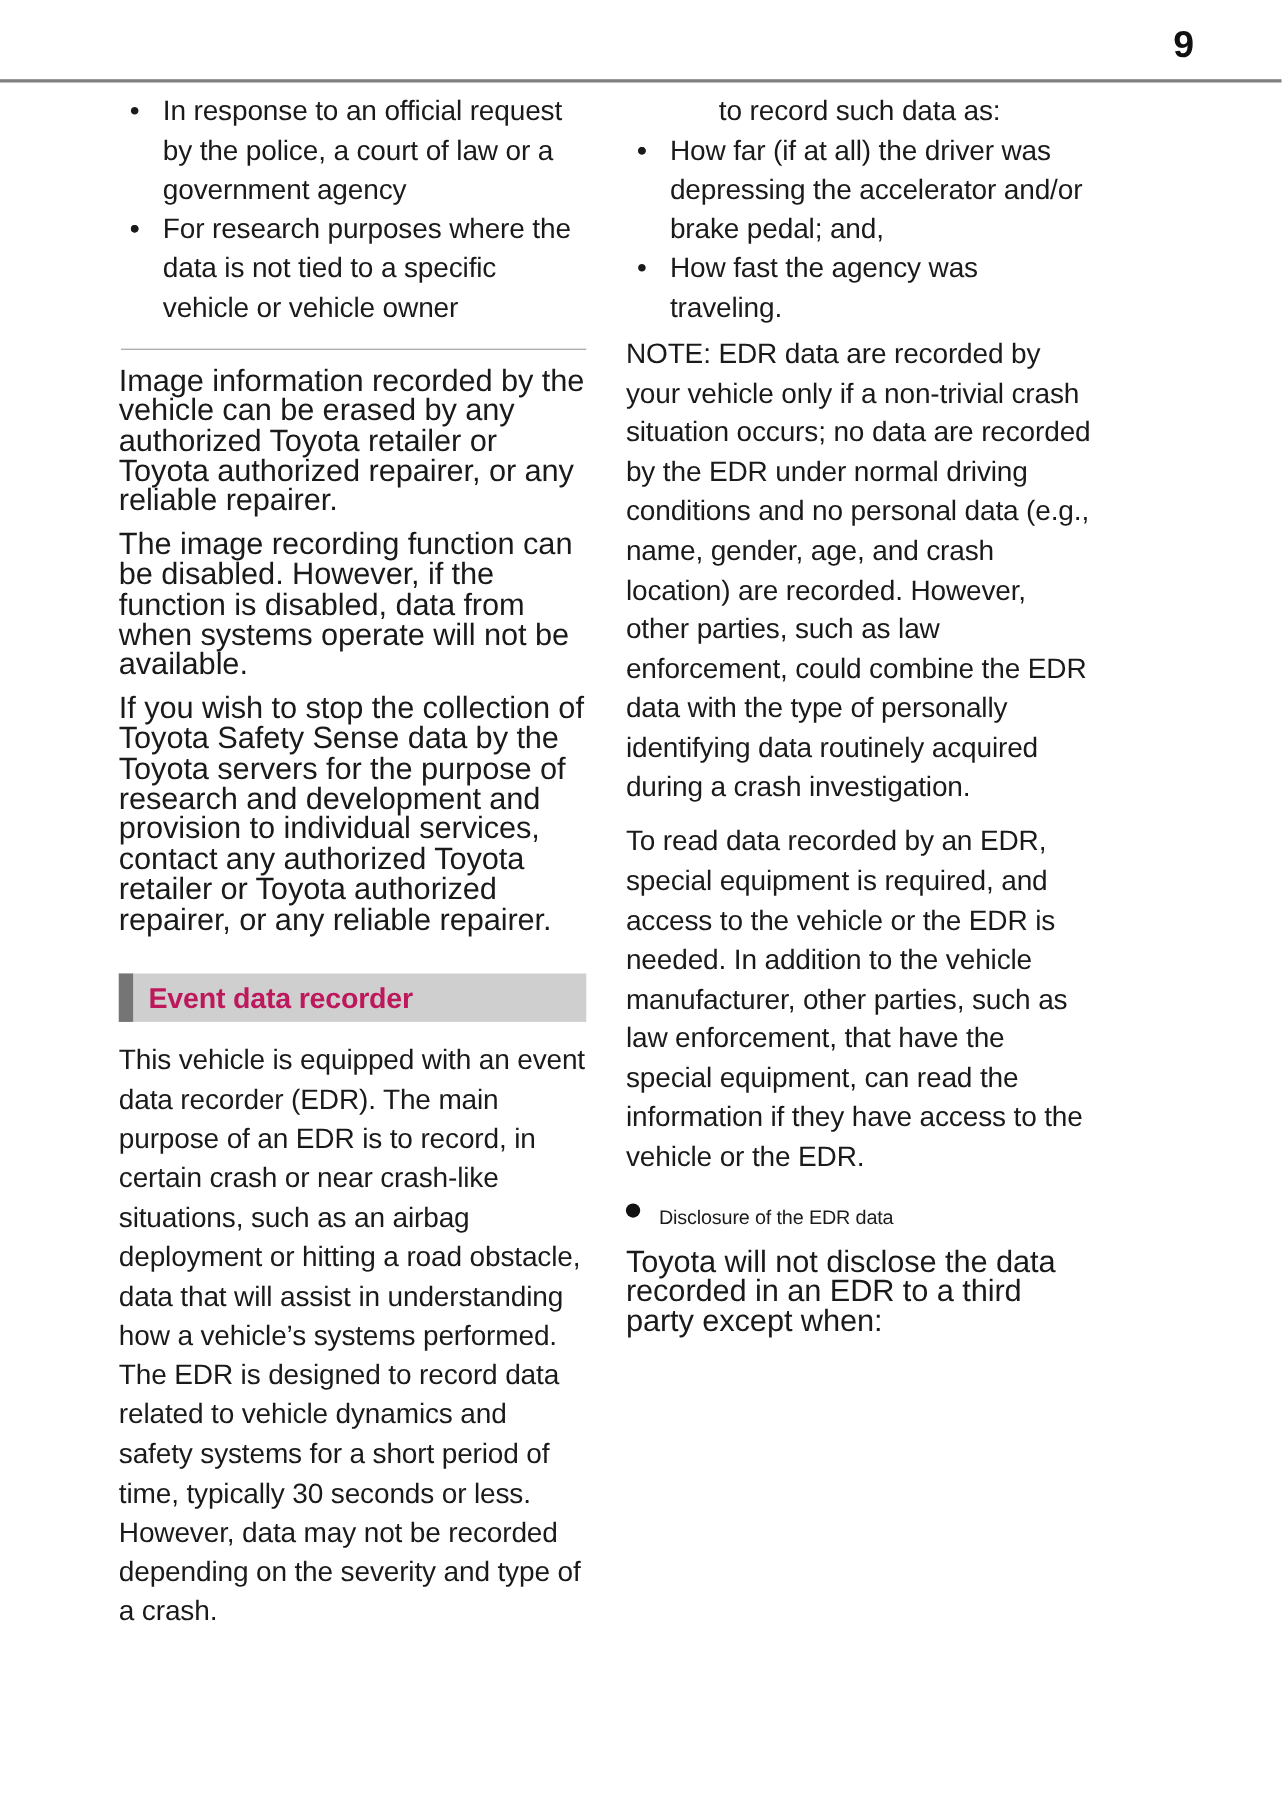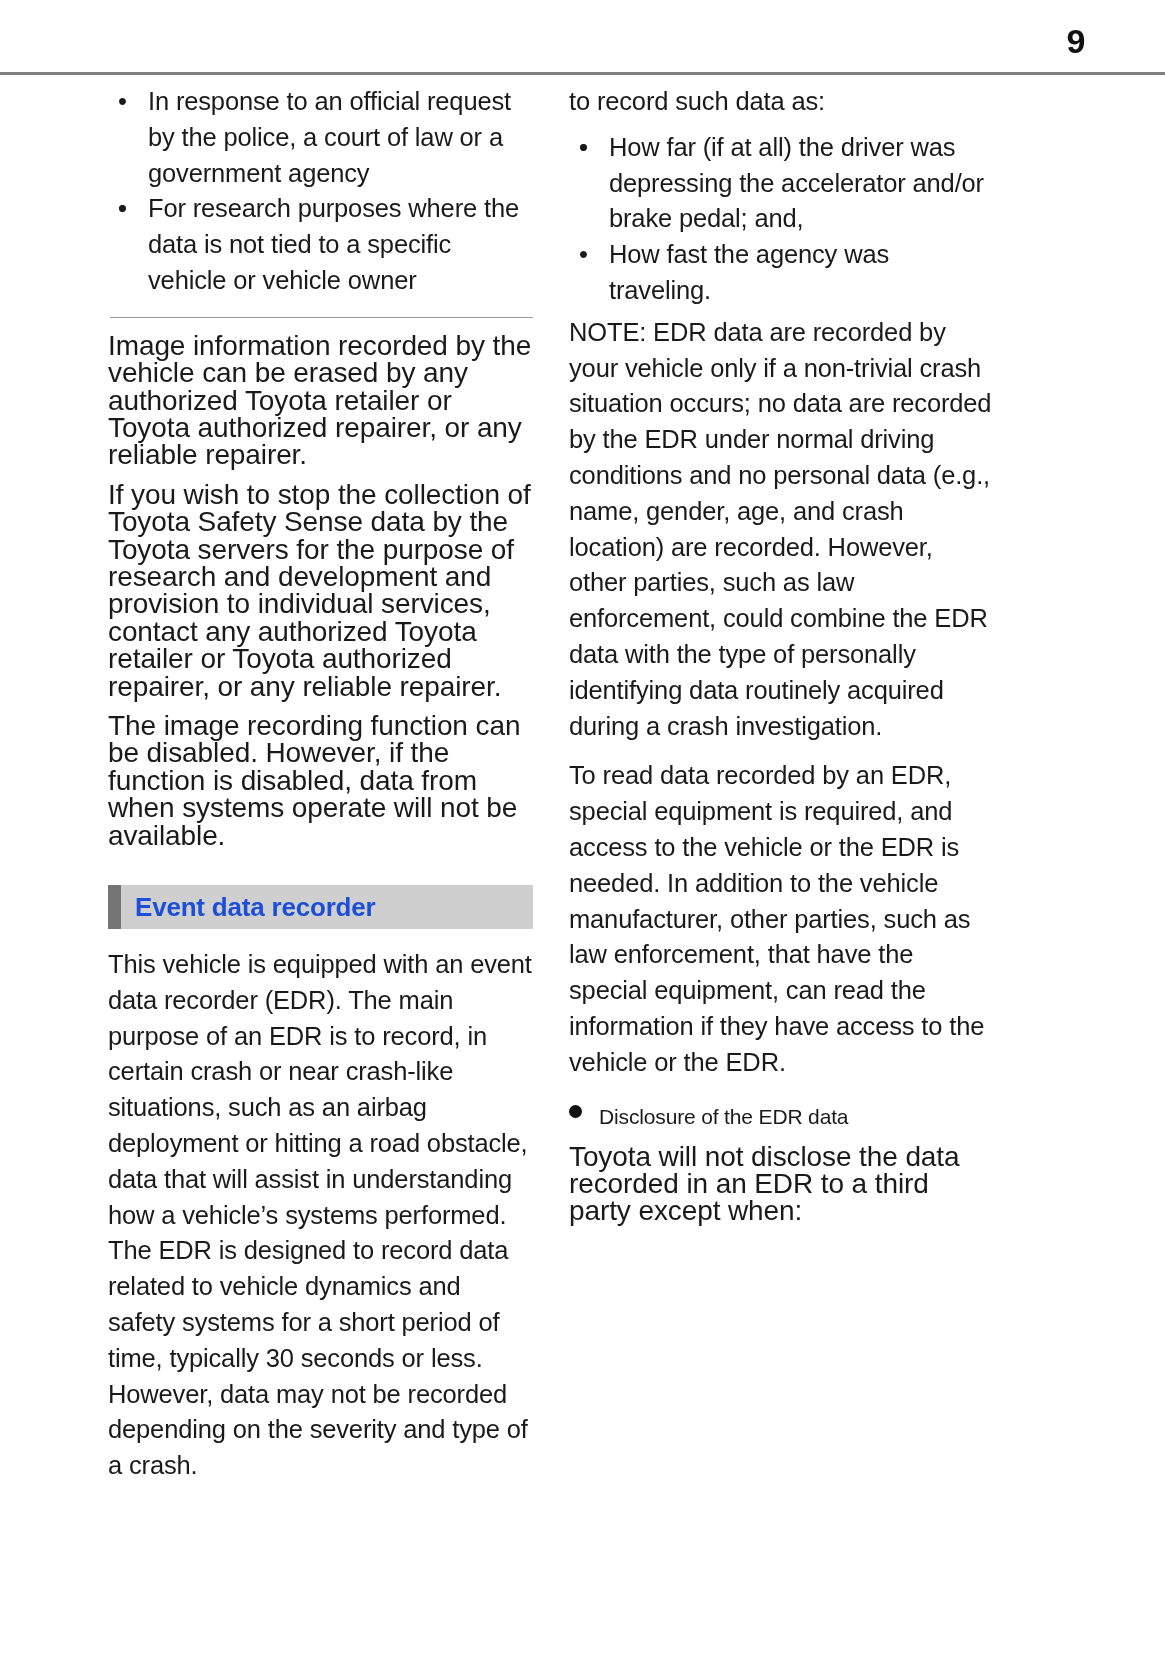--- a/index.html
+++ b/index.html
@@ -58,21 +58,21 @@
     flex: 0 0 425px;
   }
 
   
   .body-p {
     font-size: 25.5px;
     line-height: 35.8px;
     margin: 0 0 14px 0;
     letter-spacing: -0.15px;
   }
-  .body-p.tight { margin-bottom: 10px; }
+  .body-p.tight { margin-bottom: 0; text-align: center; }
 
   .small-p {
     font-size: 28px;
     line-height: 27.4px;
     margin: 0 0 12px 0;
     letter-spacing: -0.1px;
   }
 
   
   ul.bullets {
@@ -115,21 +115,21 @@
   }
   .section-bar .tab {
     width: 13px;
     height: 44px;
     background: #757575;
     flex: 0 0 13px;
   }
   .section-bar .section-title {
     font-size: 26px;
     font-weight: bold;
-    color: #1d4ed8;
+    color: #be185d;
     padding-left: 14px;
     letter-spacing: -0.2px;
   }
 
   
   .round-bullet-head {
     display: flex;
     align-items: baseline;
     margin: 20px 0 10px 0;
   }
@@ -137,21 +137,21 @@
     width: 13px;
     height: 13px;
     border-radius: 50%;
     background: #111;
     flex: 0 0 13px;
     margin-right: 17px;
     position: relative;
     top: -6px;
   }
   .round-bullet-head .rb-label {
-    font-size: 21px;
+    font-size: 18px;
     line-height: 32px;
     letter-spacing: -0.15px;
   }
 </style>
 </head>
 <body>
 
 <div class="page-header">
   <div class="page-number">9</div>
   <div class="header-rule"></div>
@@ -171,22 +171,22 @@
       </li>
       <li>
         <span class="dot">•</span>
         <span>For research purposes where the data is not tied to a specific vehicle or vehicle owner</span>
       </li>
     </ul>
 
     <div class="note-divider"></div>
 
     <p class="small-p">Image information recorded by the vehicle can be erased by any authorized Toyota retailer or Toyota authorized repairer, or any reliable repairer.</p>
+    <p class="small-p">The image recording function can be disabled. However, if the function is disabled, data from when systems operate will not be available.</p>
     <p class="small-p">If you wish to stop the collection of Toyota Safety Sense data by the Toyota servers for the purpose of research and development and provision to individual services, contact any authorized Toyota retailer or Toyota authorized repairer, or any reliable repairer.</p>
-    <p class="small-p">The image recording function can be disabled. However, if the function is disabled, data from when systems operate will not be available.</p>
 
     <div class="section-bar">
       <div class="tab"></div>
       <div class="section-title">Event data recorder</div>
     </div>
 
     <p class="body-p">This vehicle is equipped with an event data recorder (EDR). The main purpose of an EDR is to record, in certain crash or near crash-like situations, such as an airbag deployment or hitting a road obstacle, data that will assist in understanding how a vehicle’s systems performed. The EDR is designed to record data related to vehicle dynamics and safety systems for a short period of time, typically 30 seconds or less. However, data may not be recorded depending on the severity and type of a crash.</p>
 
   </div>
 

